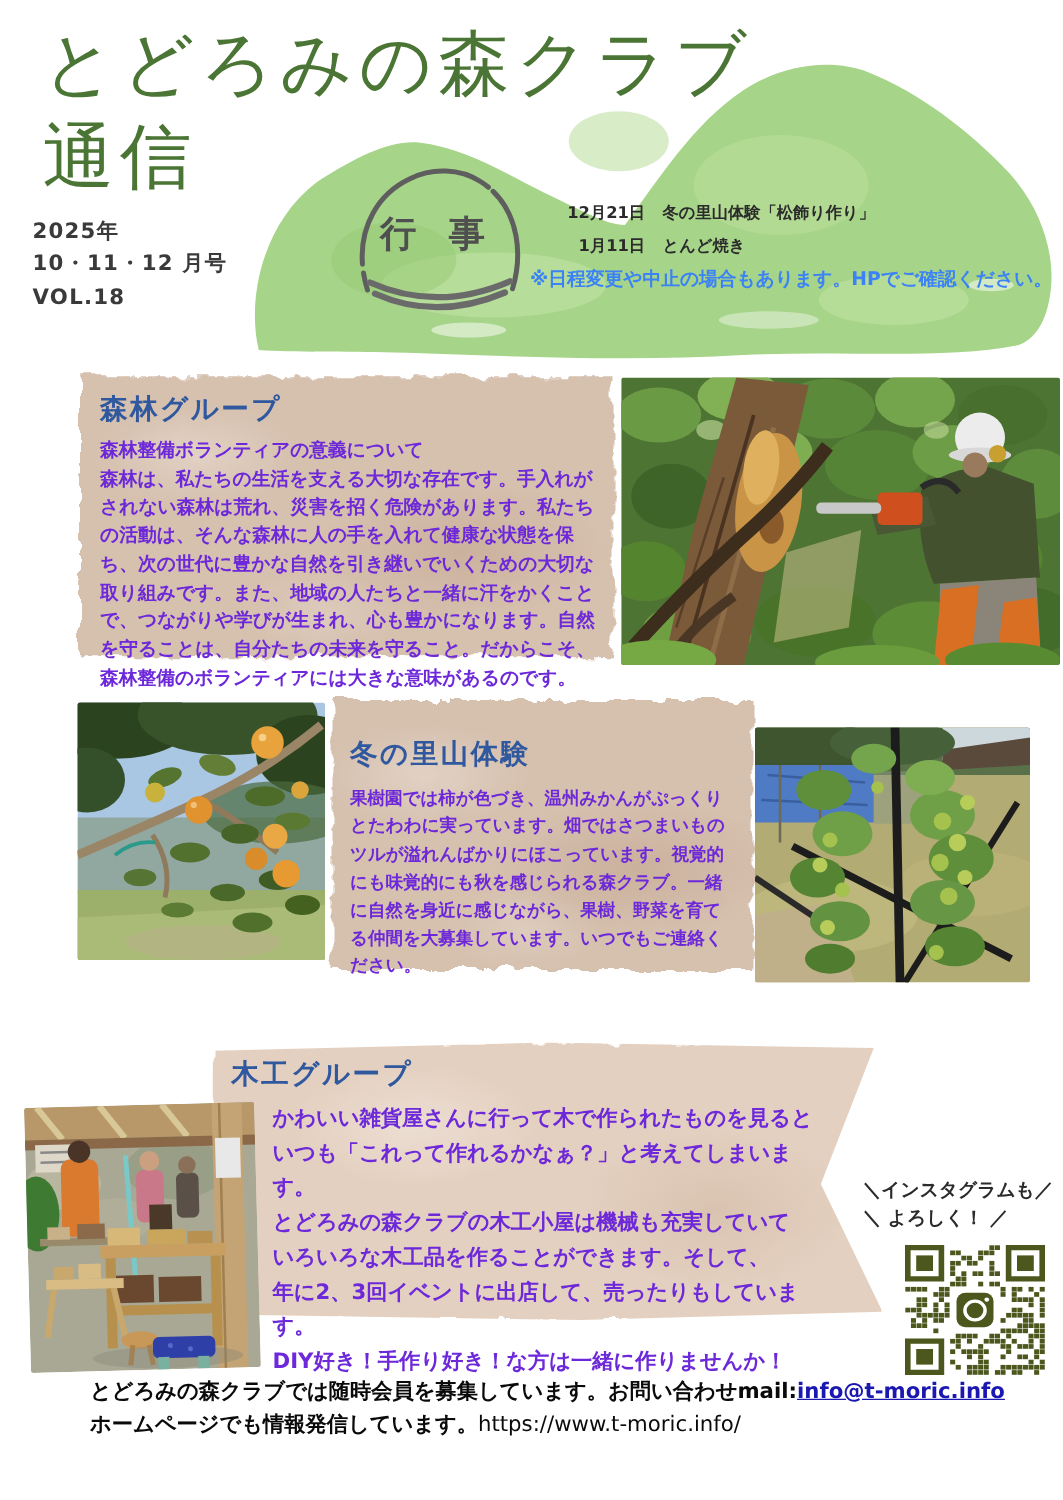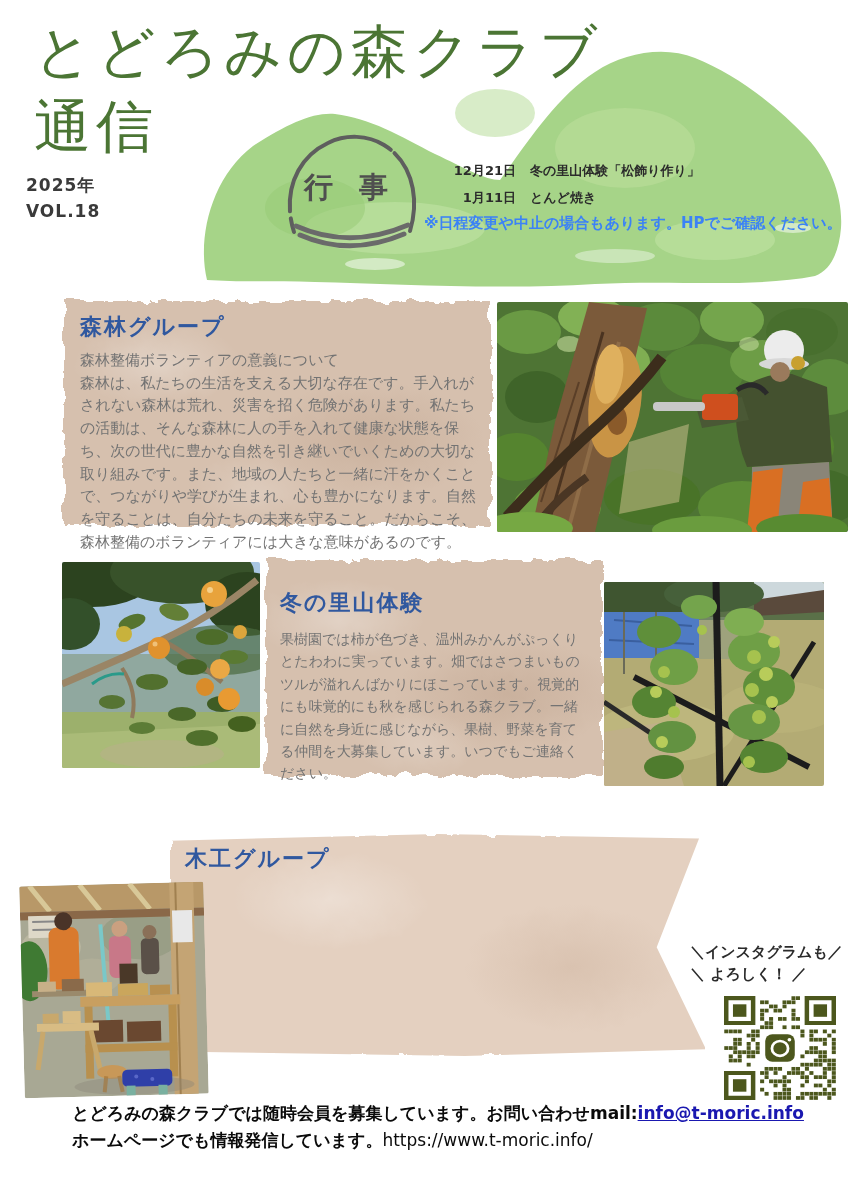--- a/index.html
+++ b/index.html
@@ -29,21 +29,21 @@
       radial-gradient(ellipse 120px 60px at 22% 28%, rgba(255,255,255,.28), transparent 70%),
       radial-gradient(ellipse 160px 80px at 72% 62%, rgba(128,86,56,.14), transparent 72%),
       radial-gradient(ellipse 90px 50px at 45% 85%, rgba(255,255,255,.18), transparent 70%),
       #d6c0ae;}
   .paper-bg.light{background:
       radial-gradient(ellipse 140px 70px at 30% 30%, rgba(255,255,255,.3), transparent 70%),
       radial-gradient(ellipse 150px 90px at 75% 60%, rgba(140,95,60,.12), transparent 72%),
       #e4d0c0;}
   .panel-content{position:relative;z-index:2;}
   .panel-heading{color:#30589f;font-weight:700;font-size:22px;letter-spacing:2px;}
-  .panel-body{color:#737373;font-weight:400;}
+  .panel-body{color:#6d28d9;font-weight:700;}
 
   .forest-panel{left:60px;top:297px;width:434px;height:232px;}
   .forest-content{padding:15px 18px 0 20px;}
   .forest-heading{margin:0 0 7px 0;}
   .forest-sub{font-size:15px;line-height:1.5;}
   .forest-body{font-size:15px;line-height:1.52;width:402px;}
 
   .agri-panel{left:262px;top:556px;width:344px;height:224px;}
   .agri-content{padding:32px 16px 0 18px;}
   .agri-heading{margin:0 0 10px 0;}
@@ -85,20 +85,21 @@
 
 <div class="page">
 
   <div class="abs title">
     <div>とどろみの森クラブ</div>
     <div>通信</div>
   </div>
 
   <div class="abs issue">
     <div>2025年</div>
+    <div>10・11・12 月号</div>
     <div>VOL.18</div>
   </div>
 
   <svg class="abs blob-svg" viewBox="0 0 655 262">
     <path d="M 12 252 C 2 210 16 150 58 118 C 92 96 118 84 140 86 C 175 90 205 108 240 126
              C 270 140 290 152 305 152 C 330 118 360 70 400 44 C 430 24 470 18 500 30
              C 540 46 580 76 612 110 C 636 136 648 170 646 200 C 644 224 636 242 620 248
              C 560 260 480 252 400 256 C 300 262 200 256 120 254 C 80 253 40 254 12 252 Z" fill="#a6d488"></path>
     <ellipse cx="200" cy="200" rx="90" ry="26" fill="#c6e6aa" opacity="0.5"></ellipse>
     <ellipse cx="430" cy="120" rx="70" ry="40" fill="#bfe09e" opacity="0.5"></ellipse>
@@ -273,20 +274,26 @@
     <circle cx="58" cy="160" r="6" fill="#b8cc5a"></circle>
       <circle cx="145" cy="180" r="6" fill="#a6c24e"></circle>
     <circle cx="170" cy="60" r="6" fill="#b8cc5a"></circle>
       <circle cx="98" cy="48" r="5" fill="#a6c24e"></circle>
   </svg>
 
   <div class="abs panel wood-panel">
     <div class="paper-bg light"></div>
     <div class="panel-content" style="height:100%;">
       <div class="panel-heading wood-heading">木工グループ</div>
+      <div class="panel-body wood-body">かわいい雑貨屋さんに行って木で作られたものを見ると
+いつも「これって作れるかなぁ？」と考えてしまいます。
+とどろみの森クラブの木工小屋は機械も充実していて
+いろいろな木工品を作ることができます。そして、
+年に2、3回イベントに出店して、売ったりもしています。
+DIY好き！手作り好き！な方は一緒に作りませんか！</div>
     </div>
   </div>
 
   <svg class="abs photo photo-craft" viewBox="0 0 184 212" preserveAspectRatio="none">
     <rect width="184" height="212" fill="#a8a894"></rect>
     <ellipse cx="30" cy="62" rx="30" ry="20" fill="#c4c0a8" opacity="0.6"></ellipse>
     <ellipse cx="120" cy="52" rx="40" ry="24" fill="#8a9478" opacity="0.5"></ellipse>
     <ellipse cx="70" cy="92" rx="30" ry="18" fill="#b8b49c" opacity="0.5"></ellipse>
     <rect width="184" height="26" fill="#b89868"></rect>
     <line x1="10" y1="0" x2="30" y2="26" stroke="#d8c898" stroke-width="5"></line>

